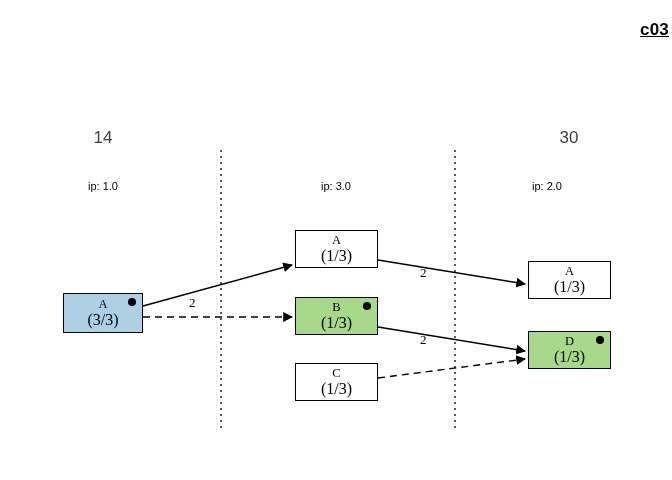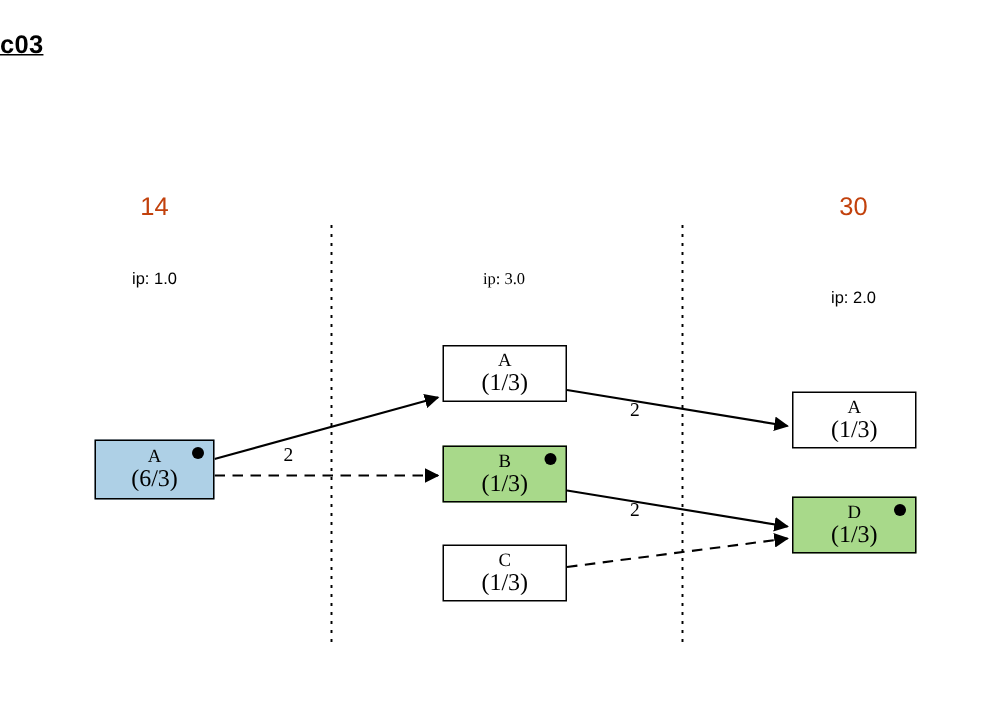--- a/index.html
+++ b/index.html
@@ -13,35 +13,35 @@
     height: 480px;
     background: #ffffff;
     overflow: hidden;
     font-family: "Liberation Sans", sans-serif;
   }
   #title {
     position: absolute;
     left: 0;
     top: 20px;
     width: 669px;
-    text-align: left;
+    text-align: right;
     font-family: "Liberation Sans", sans-serif;
     font-size: 17px;
     font-weight: bold;
     color: #000000;
     letter-spacing: 0.2px;
     text-decoration: underline;
   }
   .col-header {
     position: absolute;
     text-align: center;
     font-family: "Liberation Sans", sans-serif;
     font-size: 17px;
     font-weight: normal;
-    color: #c2410c;
+    color: #404040;
   }
   .col-ip {
     position: absolute;
     text-align: center;
     font-family: "Liberation Sans", sans-serif;
     font-size: 11px;
     color: #000000;
   }
   svg#wires {
     position: absolute;
@@ -89,24 +89,24 @@
 </head>
 <body>
 
 <div id="canvas">
 
   <div id="title">c03</div>
 
   <div class="col-header" style="left:63px; top:128px; width:80px;">14</div>
   <div class="col-ip" style="left:63px; top:180px; width:80px;">ip: 1.0</div>
 
-  <div class="col-ip" style="left:296px; top:180px; width:80px;font-family:Liberation Serif, serif;">ip: 3.0</div>
+  <div class="col-ip" style="left:296px; top:180px; width:80px;">ip: 3.0</div>
 
   <div class="col-header" style="left:529px; top:128px; width:80px;">30</div>
-  <div class="col-ip" style="left:529px; top:180px; width:80px;margin-top:13px;">ip: 2.0</div>
+  <div class="col-ip" style="left:507px; top:180px; width:80px;">ip: 2.0</div>
 
   <svg id="wires" viewBox="0 0 672 480">
     <defs>
       <marker id="arrow" viewBox="0 0 10 10" refX="9" refY="5" markerWidth="7" markerHeight="7" orient="auto-start-reverse">
         <path d="M 0 0 L 10 5 L 0 10 z" fill="#000000"></path>
       </marker>
     </defs>
 
     <line x1="221" y1="150" x2="221" y2="430" stroke="#000000" stroke-width="1.3" stroke-dasharray="2,4"></line>
     <line x1="455" y1="150" x2="455" y2="430" stroke="#000000" stroke-width="1.3" stroke-dasharray="2,4"></line>
@@ -121,21 +121,21 @@
 
     <line x1="378" y1="378" x2="525" y2="359" stroke="#000000" stroke-width="1.4" stroke-dasharray="7,5" marker-end="url(#arrow)"></line>
   </svg>
 
   <div class="edge-label" style="left:189px; top:295px;">2</div>
   <div class="edge-label" style="left:420px; top:265px;">2</div>
   <div class="edge-label" style="left:420px; top:332px;">2</div>
 
   <div class="node" style="left:63px; top:293px; width:80px; height:40px; background:#aed0e6;">
     <span class="nm">A</span>
-    <span class="frac">(6/3)</span>
+    <span class="frac">(3/3)</span>
     <span class="dot"></span>
   </div>
 
   <div class="node" style="left:295px; top:230px; width:83px; height:38px; background:#ffffff;">
     <span class="nm">A</span>
     <span class="frac">(1/3)</span>
   </div>
 
   <div class="node" style="left:295px; top:297px; width:83px; height:38px; background:#a8d98a;">
     <span class="nm">B</span>

